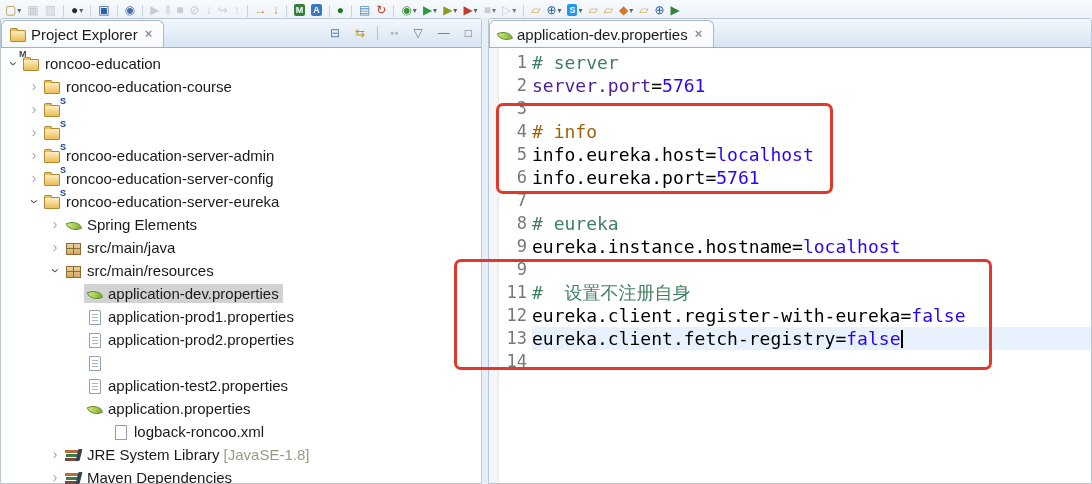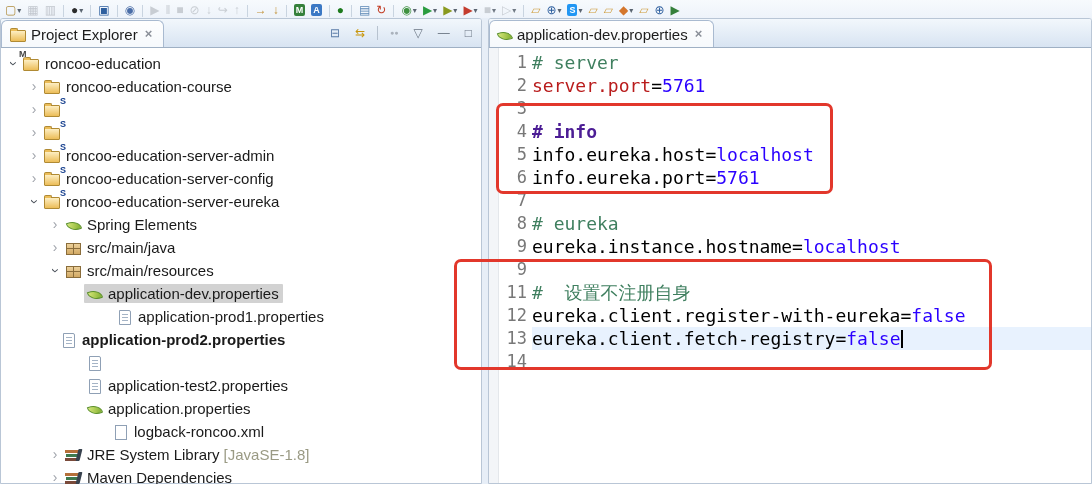--- a/index.html
+++ b/index.html
@@ -343,30 +343,30 @@
       </div>
       <div class="tree-row" style="padding-left: 67px;">
         <span class="arrow"></span>
         <span class="selwrap selected">
           <span class="tw">
             <span class="ic-leaf"></span>
           </span>
           <span class="tlabel">application-dev.properties</span>
         </span>
       </div>
-      <div class="tree-row" style="padding-left: 67px; margin-left: 30px;">
+      <div class="tree-row" style="padding-left: 67px;">
         <span class="arrow"></span>
         <span class="selwrap">
           <span class="tw">
             <span class="ic-file"></span>
           </span>
           <span class="tlabel">application-prod1.properties</span>
         </span>
       </div>
-      <div class="tree-row" style="padding-left: 41px; font-weight: bold;">
+      <div class="tree-row" style="padding-left: 67px;">
         <span class="arrow"></span>
         <span class="selwrap">
           <span class="tw">
             <span class="ic-file"></span>
           </span>
           <span class="tlabel">application-prod2.properties</span>
         </span>
       </div>
       <div class="tree-row" style="padding-left: 67px;">
         <span class="arrow"></span>
@@ -434,23 +434,23 @@
           <span class="ic-leaf" style="left:1px;top:4px;"></span>
         </span>
       <span>application-dev.properties</span>
       <span class="tab-close">×</span>
     </div>
   </div>
   <div class="ed-body">
     <div class="ed-ruler"></div>
     <div class="ed-lines">
         <div class="ed-line"><span class="ln" style="color: rgb(120, 120, 120);">1</span><span class="code"><span class="tk" style="color: rgb(63, 127, 95);"># server</span></span></div>
-        <div class="ed-line"><span class="ln" style="color: rgb(120, 120, 120);">2</span><span class="code"><span class="tk" style="color: #b91c1c; margin-top: 16px;">server.port</span><span class="tk" style="color: rgb(0, 0, 0);">=</span><span class="tk" style="color: rgb(42, 0, 255);">5761</span></span></div>
+        <div class="ed-line"><span class="ln" style="color: rgb(120, 120, 120);">2</span><span class="code"><span class="tk" style="color: #4c1d95; margin-top: 16px;">server.port</span><span class="tk" style="color: rgb(0, 0, 0);">=</span><span class="tk" style="color: rgb(42, 0, 255);">5761</span></span></div>
         <div class="ed-line"><span class="ln" style="color: rgb(120, 120, 120);">3</span><span class="code"></span></div>
-        <div class="ed-line"><span class="ln" style="color: rgb(120, 120, 120);">4</span><span class="code"><span class="tk" style="color: #4c1d95; font-weight: bold;"># info</span></span></div>
+        <div class="ed-line"><span class="ln" style="color: rgb(120, 120, 120);">4</span><span class="code"><span class="tk" style="color: #a16207;"># info</span></span></div>
         <div class="ed-line"><span class="ln" style="color: rgb(120, 120, 120);">5</span><span class="code"><span class="tk" style="color: rgb(0, 0, 0);">info.eureka.host</span><span class="tk" style="color: rgb(0, 0, 0);">=</span><span class="tk" style="color: rgb(42, 0, 255);">localhost</span></span></div>
         <div class="ed-line"><span class="ln" style="color: rgb(120, 120, 120);">6</span><span class="code"><span class="tk" style="color: rgb(0, 0, 0);">info.eureka.port</span><span class="tk" style="color: rgb(0, 0, 0);">=</span><span class="tk" style="color: rgb(42, 0, 255);">5761</span></span></div>
         <div class="ed-line"><span class="ln" style="color: rgb(120, 120, 120);">7</span><span class="code"></span></div>
         <div class="ed-line"><span class="ln" style="color: rgb(120, 120, 120);">8</span><span class="code"><span class="tk" style="color: rgb(63, 127, 95);"># eureka</span></span></div>
         <div class="ed-line"><span class="ln" style="color: rgb(120, 120, 120);">9</span><span class="code"><span class="tk" style="color: rgb(0, 0, 0);">eureka.instance.hostname</span><span class="tk" style="color: rgb(0, 0, 0);">=</span><span class="tk" style="color: rgb(42, 0, 255);">localhost</span></span></div>
         <div class="ed-line"><span class="ln" style="color: rgb(120, 120, 120);">9</span><span class="code"></span></div>
         <div class="ed-line"><span class="ln" style="color: rgb(120, 120, 120);">11</span><span class="code"><span class="tk" style="color: rgb(63, 127, 95);">#  设置不注册自身</span></span></div>
         <div class="ed-line"><span class="ln" style="color: rgb(120, 120, 120);">12</span><span class="code"><span class="tk" style="color: rgb(0, 0, 0);">eureka.client.register-with-eureka</span><span class="tk" style="color: rgb(0, 0, 0);">=</span><span class="tk" style="color: rgb(42, 0, 255);">false</span></span></div>
         <div class="ed-line"><span class="ln" style="color: rgb(120, 120, 120);">13</span><span class="code" style="background: rgb(232, 242, 254);"><span class="tk" style="color: rgb(0, 0, 0);">eureka.client.fetch-registry</span><span class="tk" style="color: rgb(0, 0, 0);">=</span><span class="tk" style="color: rgb(42, 0, 255);">false</span><span class="caret"></span></span></div>
         <div class="ed-line"><span class="ln" style="color: rgb(120, 120, 120);">14</span><span class="code"></span></div>

